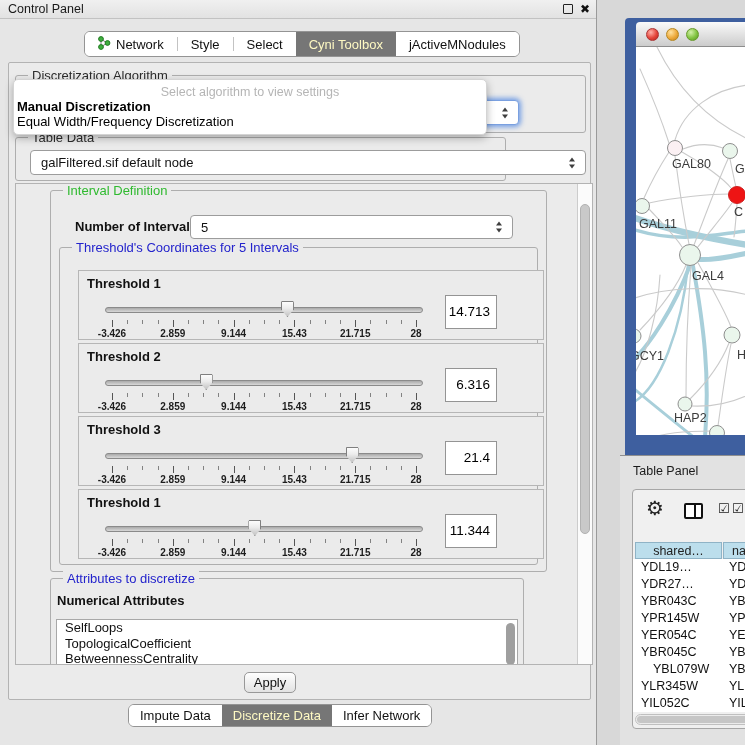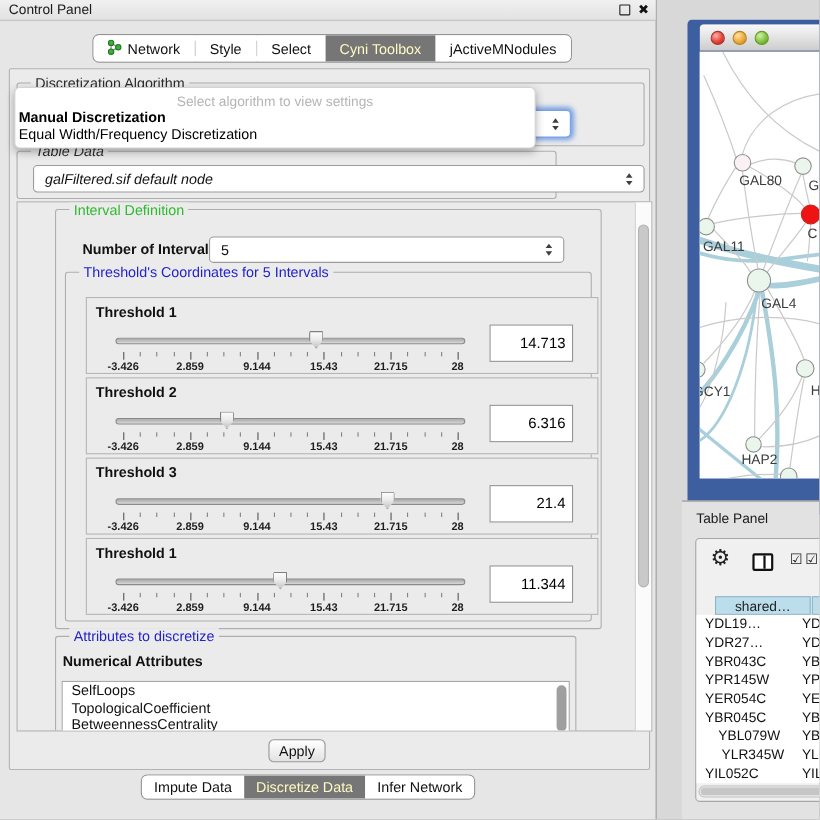--- a/index.html
+++ b/index.html
@@ -37,21 +37,21 @@
   .step .dn{border-top:4px solid #3e3e3e;}
   .combo.focus{border:1px solid #7aa0e0;box-shadow:0 0 5px 2px rgba(88,140,226,.8);}
 
   .algo-group{left:6px;top:12px;width:571px;height:58px;}
   .algo-combo{left:14px;top:37px;width:496px;height:25px;}
   .popup{position:absolute;left:4px;top:16px;width:474px;height:56px;background:#fff;border:1px solid #d4d4d4;border-radius:5px;box-shadow:0 3px 8px rgba(0,0,0,.3);z-index:10;}
   .popup-hint{margin-top:5px;text-align:center;font-size:12.5px;color:#b5b5b5;}
   .popup-item{margin-top:0;padding-left:3px;font-size:13px;color:#000;white-space:nowrap;}
   .popup-item.bold{font-weight:bold;}
 
-  .td-group{left:6px;top:74px;width:491px;height:44px;font-style:italic;}
+  .td-group{left:6px;top:74px;width:491px;height:44px;}
   .td-combo{left:14px;top:12px;width:556px;height:25px;}
 
   .scrollpane{position:absolute;left:6px;top:120px;width:578px;height:482px;border:1px solid #b3b3b3;background:#ebebeb;}
   .viewport{position:absolute;left:0;top:0;width:561px;height:480px;overflow:hidden;}
   .vscroll{position:absolute;right:0;top:0;width:15px;height:480px;background:#fbfbfb;border-left:1px solid #cccccc;}
   .vthumb{position:absolute;left:2px;top:20px;width:10px;height:330px;background:#c9c9c9;border:1px solid #b2b2b2;border-radius:6px;}
 
   .interval-group{left:34px;top:6px;width:497px;height:382px;}
   .noi-label{position:absolute;left:24px;top:28px;font-size:13px;font-weight:bold;color:#111;white-space:nowrap;}
   .noi-combo{left:139px;top:24px;width:323px;height:24px;}
@@ -59,21 +59,21 @@
 
   .slider-panel{position:absolute;left:6px;width:466px;height:70px;border:1px solid #b6b6b6;background:#ebebeb;margin-left:12px;}
   .sp-label{position:absolute;left:8px;top:5px;font-size:13px;font-weight:bold;color:#111;}
   .slider-area{position:absolute;left:26px;top:30px;width:318px;height:38px;}
   .track{position:absolute;left:0;top:6px;width:318px;height:6px;border:1px solid #8a8a8a;border-radius:4px;background:linear-gradient(#a9a9a9,#d8d8d8);}
   .thumb{position:absolute;top:0;width:13px;height:16px;background:linear-gradient(180deg,#ffffff 0%,#ececec 45%,#bfbfbf 100%);clip-path:polygon(6% 0,94% 0,100% 10%,100% 52%,50% 100%,0 52%,0 10%);box-shadow:inset 0 0 0 1px #7f7f7f;}
   .tick{position:absolute;width:1px;background:#555;}
   .tick.major{top:19px;height:7px;}
   .tick.minor{top:19px;height:4px;background:#828282;}
   .tick-label{position:absolute;top:27px;width:44px;margin-left:-22px;text-align:center;font-size:10px;font-weight:bold;color:#1d1d1d;}
-  .value-box{position:absolute;left:366px;top:24px;width:76px;height:34px;background:#fff;border:1px solid #949494;font-size:13.5px;color:#000;text-align:right;line-height:32px;padding-right:6px;}
+  .value-box{position:absolute;left:366px;top:24px;width:52px;height:34px;background:#fff;border:1px solid #949494;font-size:13.5px;color:#000;text-align:right;line-height:32px;padding-right:6px;}
 
   .attrs-group{left:34px;top:394px;width:474px;height:110px;}
   .attrs-sub{position:absolute;left:6px;top:14px;font-size:13px;font-weight:bold;color:#111;}
   .attr-list{position:absolute;left:5px;top:40px;width:462px;height:66px;background:#fff;border:1px solid #a8a8a8;overflow:hidden;}
   .attr-item{padding-left:8px;font-size:13px;line-height:15.5px;color:#111;white-space:nowrap;}
   .attr-list .lthumb{position:absolute;right:2px;top:3px;width:9px;height:42px;background:#9f9f9f;border-radius:5px;}
 
   .apply-btn{position:absolute;left:235px;top:609px;width:52px;height:21px;background:linear-gradient(#ffffff,#e2e2e2);border:1px solid #989898;border-radius:5px;font-size:13px;color:#111;text-align:center;line-height:19px;}
 
   
@@ -88,21 +88,21 @@
   
   .table-panel{position:absolute;left:620px;top:455px;width:125px;height:290px;background:#e2e2e2;border-top:1px solid #8f8f8f;}
   .tp-title{position:absolute;left:13px;top:8px;font-size:12.5px;color:#1a1a1a;}
   .tp-container{position:absolute;left:12px;top:33px;width:150px;height:240px;background:#f0f0f0;border:1px solid #a6a6a6;border-radius:4px;overflow:hidden;}
   .gear-icon{position:absolute;left:13px;top:8px;font-size:20px;color:#222;line-height:20px;}
   .col-icon{position:absolute;left:51px;top:13px;width:19px;height:16px;border:2px solid #111;border-radius:2px;background:#fff;}
   .col-icon i{position:absolute;left:50%;top:0;width:2px;height:100%;background:#111;}
   .cb-icon{position:absolute;top:12px;font-size:13px;color:#222;line-height:14px;}
   .tp-hdr-row,.tp-row{position:absolute;left:0;height:17px;width:100%;}
   .tp-cell{position:absolute;top:0;height:17px;font-size:12.5px;line-height:17px;color:#111;white-space:nowrap;overflow:hidden;}
-  .tp-hdr .tp-cell{background:var(--header-blue);border:1px solid #8fb3c6;text-align:center;color:#222;margin-left:15px;}
+  .tp-hdr .tp-cell{background:var(--header-blue);border:1px solid #8fb3c6;text-align:center;color:#222;}
   .tp-rows{position:absolute;left:0;top:69px;width:100%;height:153px;background:#fff;}
   .hscroll{position:absolute;left:2px;top:224px;width:134px;height:11px;background:#ececec;border:1px solid #c0c0c0;border-radius:6px;}
   .hthumb{position:absolute;left:1px;top:1px;width:126px;height:7px;background:#c6c6c6;border-radius:4px;}
 </style>
 </head>
 <body>
 
 <div id="screen">
 
   <div class="cp-window">
@@ -457,21 +457,21 @@
           </div>
           <div class="tp-row" style="top: 85px;">
             <div class="tp-cell" style="left: 8px; width: 87px;">YBR045C</div>
             <div class="tp-cell" style="left: 96px; width: 80px;">YBR0</div>
           </div>
           <div class="tp-row" style="top: 102px;">
             <div class="tp-cell" style="left: 8px; width: 87px; margin-left: 12px;">YBL079W</div>
             <div class="tp-cell" style="left: 96px; width: 80px;">YBL0</div>
           </div>
           <div class="tp-row" style="top: 119px;">
-            <div class="tp-cell" style="left: 8px; width: 87px; text-align: center;">YLR345W</div>
+            <div class="tp-cell" style="left: 8px; width: 87px;">YLR345W</div>
             <div class="tp-cell" style="left: 96px; width: 80px;">YLR3</div>
           </div>
           <div class="tp-row" style="top: 136px;">
             <div class="tp-cell" style="left: 8px; width: 87px;">YIL052C</div>
             <div class="tp-cell" style="left: 96px; width: 80px;">YIL0</div>
           </div>
         </div>
       <div class="hscroll">
         <div class="hthumb"></div>
       </div>

